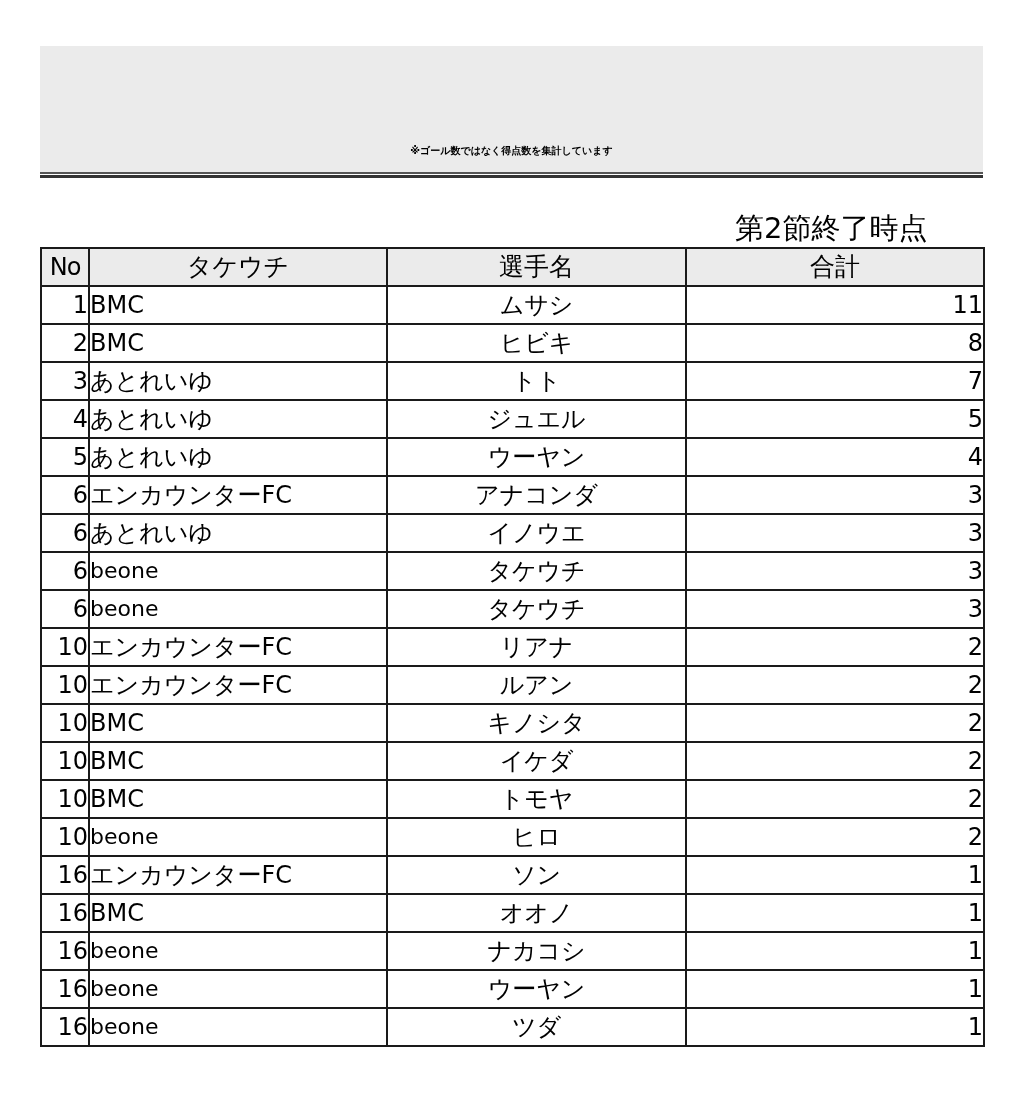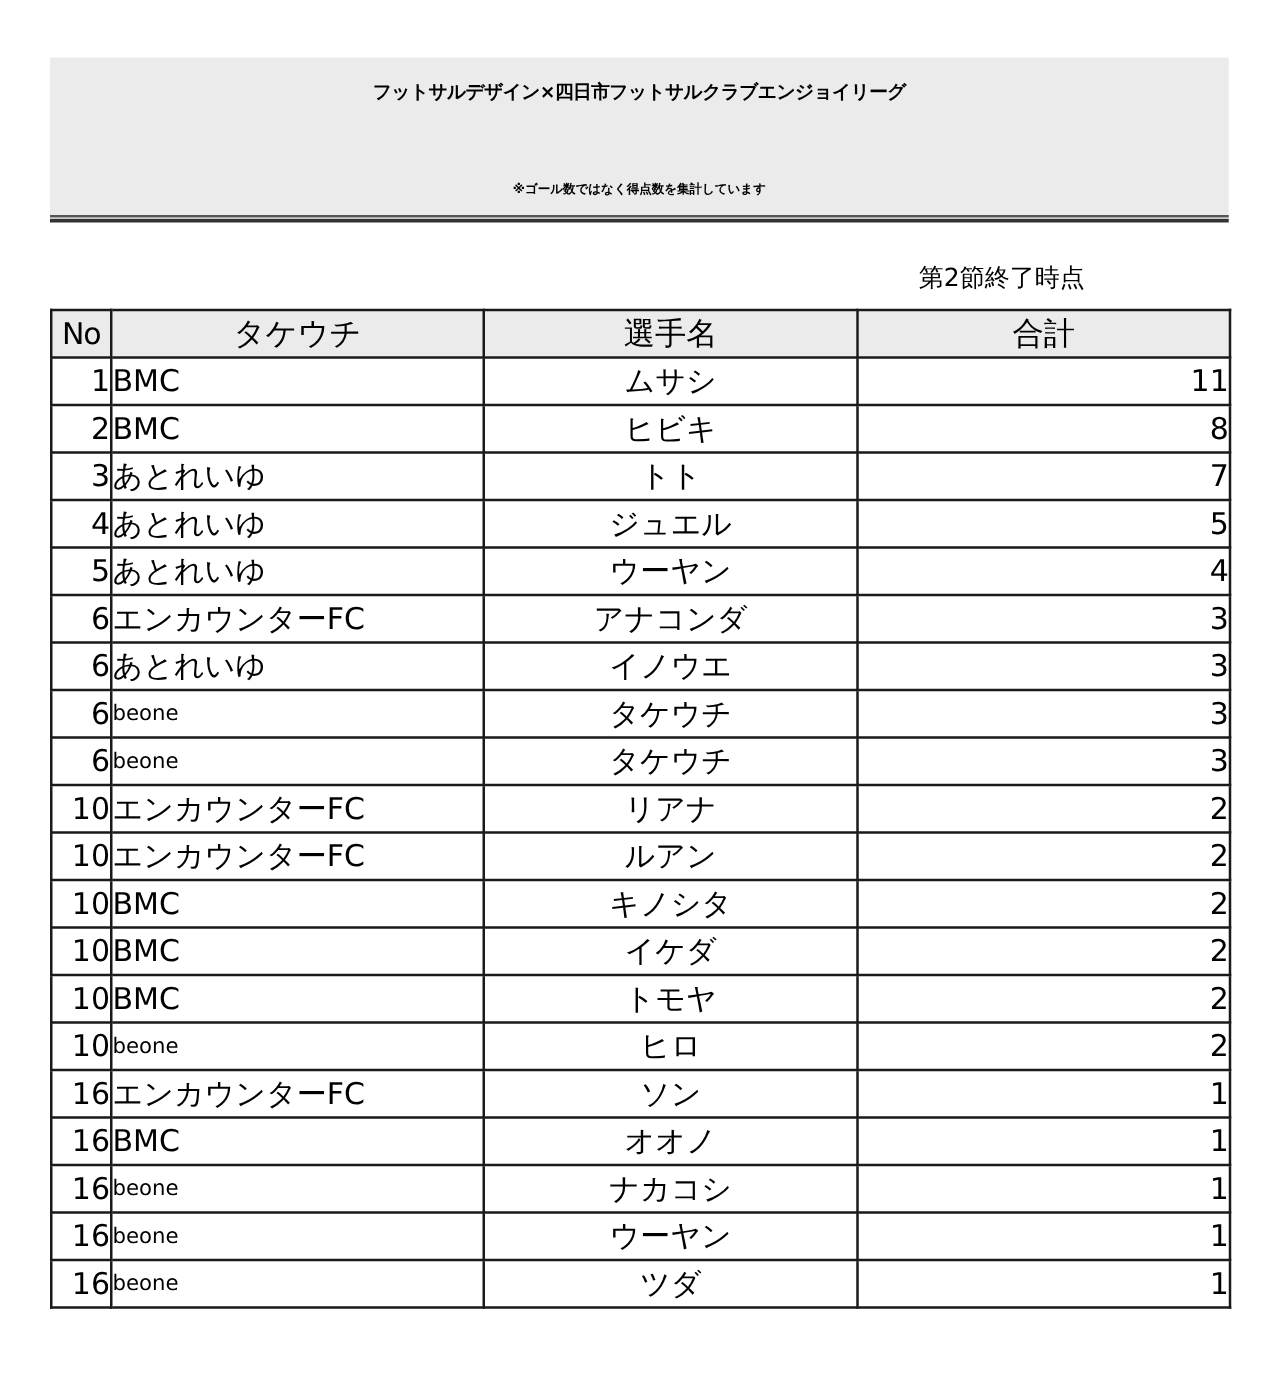--- a/index.html
+++ b/index.html
@@ -52,21 +52,21 @@
       left: 40px;
       width: 943px;
     }
     .rule.r1 { top: 172px; height: 2px; background: #555; }
     .rule.r2 { top: 175px; height: 3px; background: #333; }
 
     .asof {
       position: absolute;
       left: 735px;
       top: 209px;
-      font-size: 20px;
+      font-size: 29px;
       white-space: nowrap;
     }
 
     table.rank {
       position: absolute;
       left: 40px;
       top: 247px;
       border-collapse: collapse;
       table-layout: fixed;
       width: 943px;
@@ -82,33 +82,32 @@
     table.rank th {
       background: #ebebeb;
       font-weight: normal;
       font-size: 25px;
       height: 36px;
     }
     table.rank th.c-no { font-size: 24px; letter-spacing: -1px; margin-top: 33px; }
     table.rank td { font-size: 24px; }
     td.c-no { text-align: right; padding-right: 3px; }
     td.c-team { text-align: left; padding-left: 4px; }
-    td.c-team.latin-small { font-size: 17px; margin-top: 39px; }
+    td.c-team.latin-small { font-size: 22px; margin-top: 39px; }
     td.c-player { text-align: center; }
     td.c-total { text-align: right; padding-right: 3px; }
     col.w-no { width: 48px; }
     col.w-team { width: 298px; }
     col.w-player { width: 299px; }
     col.w-total { width: 298px; }
   </style>
 </head>
 <body>
 
 <div class="banner">
-  <div class="subtitle">フットサルデザイン×四日市フットサルクラブエンジョイリーグ</div>
   <div class="note">※ゴール数ではなく得点数を集計しています</div>
 </div>
 <div class="rule r1"></div>
 <div class="rule r2"></div>
 
 <div class="asof">第2節終了時点</div>
 
 <table class="rank">
   <colgroup>
     <col class="w-no">

